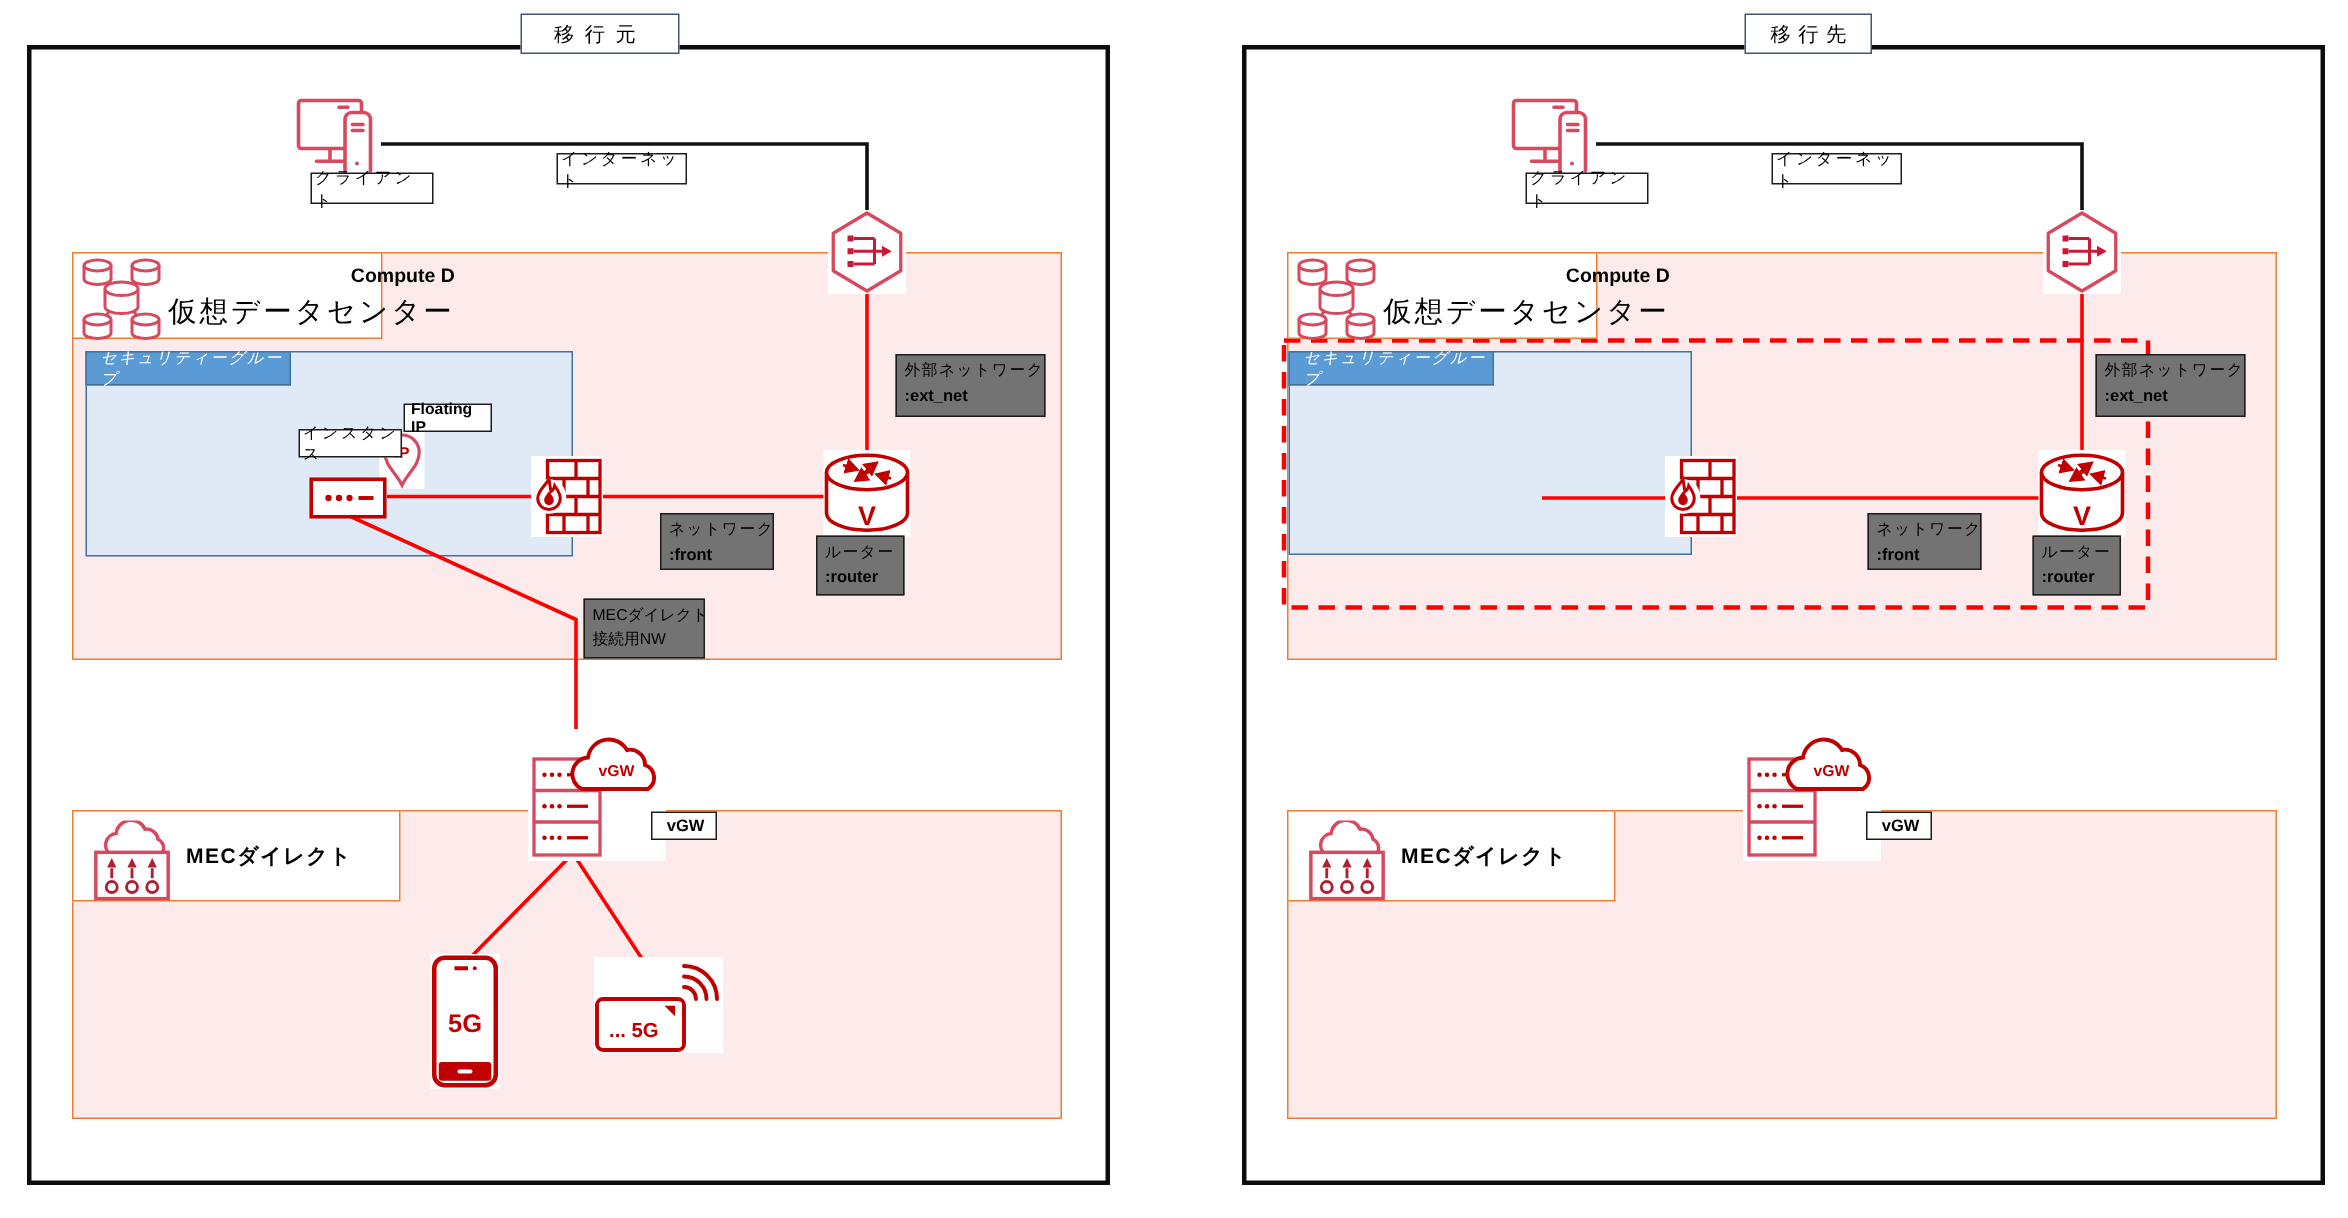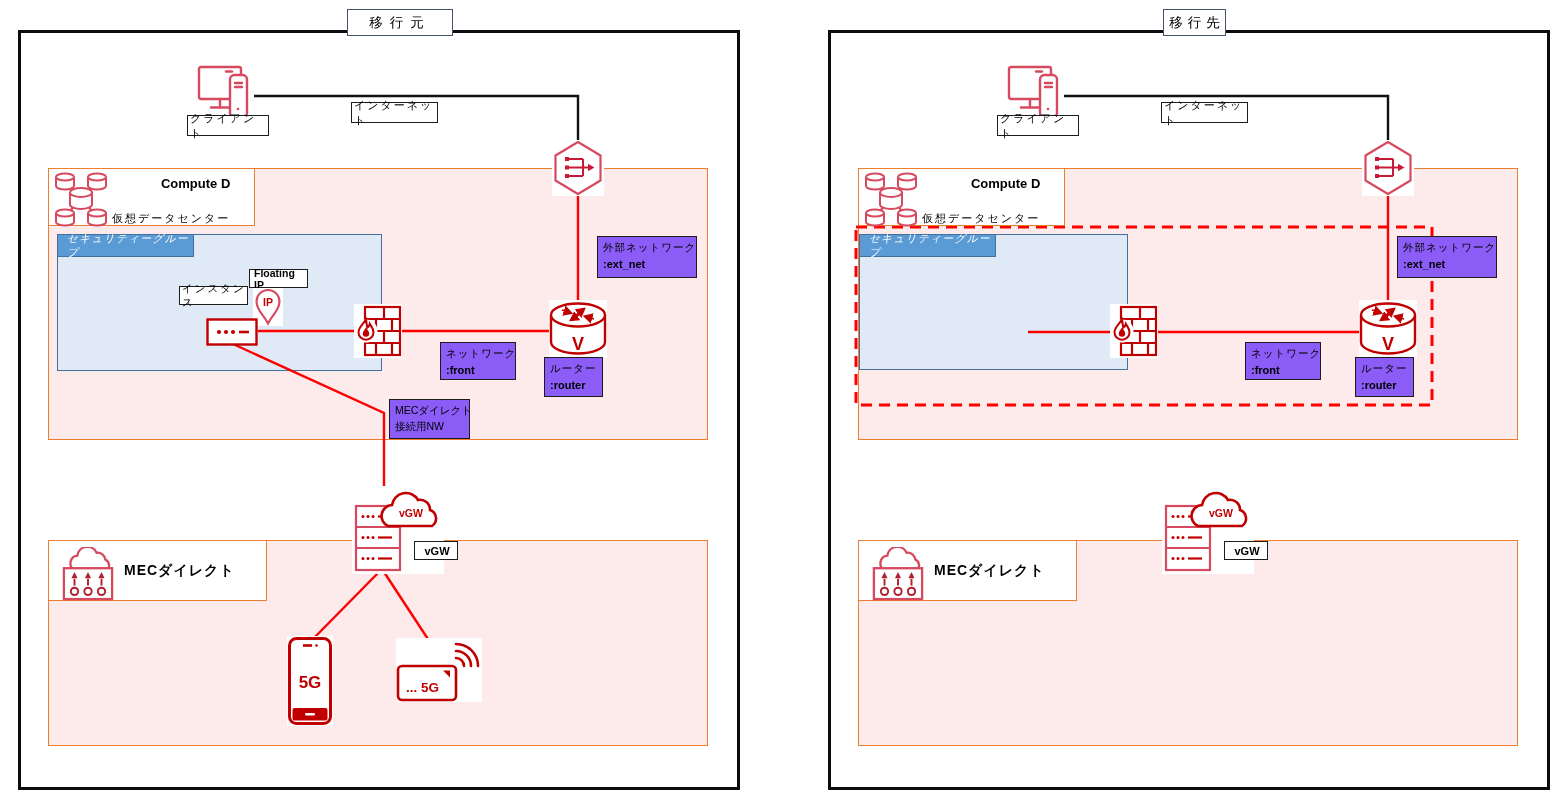--- a/index.html
+++ b/index.html
@@ -8,30 +8,30 @@
   .abs{position:absolute;box-sizing:border-box;}
   .z1{z-index:1}.z2{z-index:2}.z3{z-index:3}.z4{z-index:4}
   .whitebg{background:#fff;}
   svg{display:block;}
   .panel{border:3px solid #0c0c0c;background:#fff;}
   .titlebox{background:#fff;border:1.7px solid #44546a;display:flex;align-items:center;justify-content:center;
             font-size:13.5px;letter-spacing:7px;padding-left:0;}
   .bigbox{background:#fdeaea;border:1.6px solid #ed7d31;}
   .bigbox-label{background:#fff;border:1.6px solid #ed7d31;}
   .lbl{background:#fff;border:1.6px solid #1c1c1c;display:flex;align-items:center;justify-content:center;
-       font-size:11px;letter-spacing:2px;padding-left:2px;}
+       font-size:11px;letter-spacing:2px;padding-left:2px;margin-left:20px;}
   .lbl-en{letter-spacing:0;font-weight:600;font-size:10.5px;padding-left:4px;}
-  .lbl2{background:#8b5cf6;border:1.6px solid #1c1c1c;padding:3px 4px 6px 5px;line-height:1.5;}
+  .lbl2{background:#737373;border:1.6px solid #1c1c1c;padding:3px 4px 6px 5px;line-height:1.5;}
   .lbl2 .jp{font-size:10.5px;letter-spacing:1px;white-space:nowrap;}
   .lbl2 .en{font-size:11px;font-weight:700;letter-spacing:0;white-space:nowrap;}
   .sgbox{background:#dfeaf6;border:1.4px solid #41719c;}
   .sghead{background:#5b9bd5;border:1px solid #41719c;color:#fff;font-size:10.5px;letter-spacing:1.5px;
           display:flex;align-items:center;padding-left:9px;font-style:italic;}
   .computetext .cname{font-size:13px;font-weight:700;text-align:right;}
-  .computetext .csub{font-size:11px;letter-spacing:2px;margin-top:20px;}
+  .computetext .csub{font-size:19px;letter-spacing:2px;margin-top:4px;}
   .mectitle{font-size:14px;font-weight:600;letter-spacing:1px;display:flex;align-items:center;}
   .vgwlbl{font-weight:700;font-size:11px;letter-spacing:0;}
 </style>
 </head>
 <body>
 
 <svg width="0" height="0" style="position:absolute" aria-hidden="true">
   <defs>
     <marker id="ah" markerWidth="7" markerHeight="7" refX="4.2" refY="3" orient="auto">
       <path d="M0 0 L5.5 3 L0 6 z" fill="#c00000"></path>
@@ -321,21 +321,21 @@
     <svg width="46" height="90" viewBox="0 0 46 90">
         <use href="#ic-phone"></use>
       </svg>
   </div>
   <div class="abs whitebg z3" style="left:396px;top:638px;width:86px;height:64px;">
     <svg width="86" height="64" viewBox="0 0 86 64">
         <use href="#ic-mifi"></use>
       </svg>
   </div>
 
-  <div class="abs titlebox z4" style="left:1163px;top:9px;width:63px;height:27px;letter-spacing:5px;padding-left:5px;">
+  <div class="abs titlebox z4" style="left:1163px;top:9px;width:85px;height:27px;letter-spacing:5px;padding-left:5px;">
       <span>移行先</span>
     </div>
 
   <svg class="abs z3 whitebg" style="left:1006px;top:64px" width="58" height="58" viewBox="0 0 58 58">
       <use href="#ic-client"></use>
     </svg>
   <div class="abs lbl z3" style="left:997px;top:115px;width:82px;height:21px;">
       <span>クライアント</span>
     </div>
 

